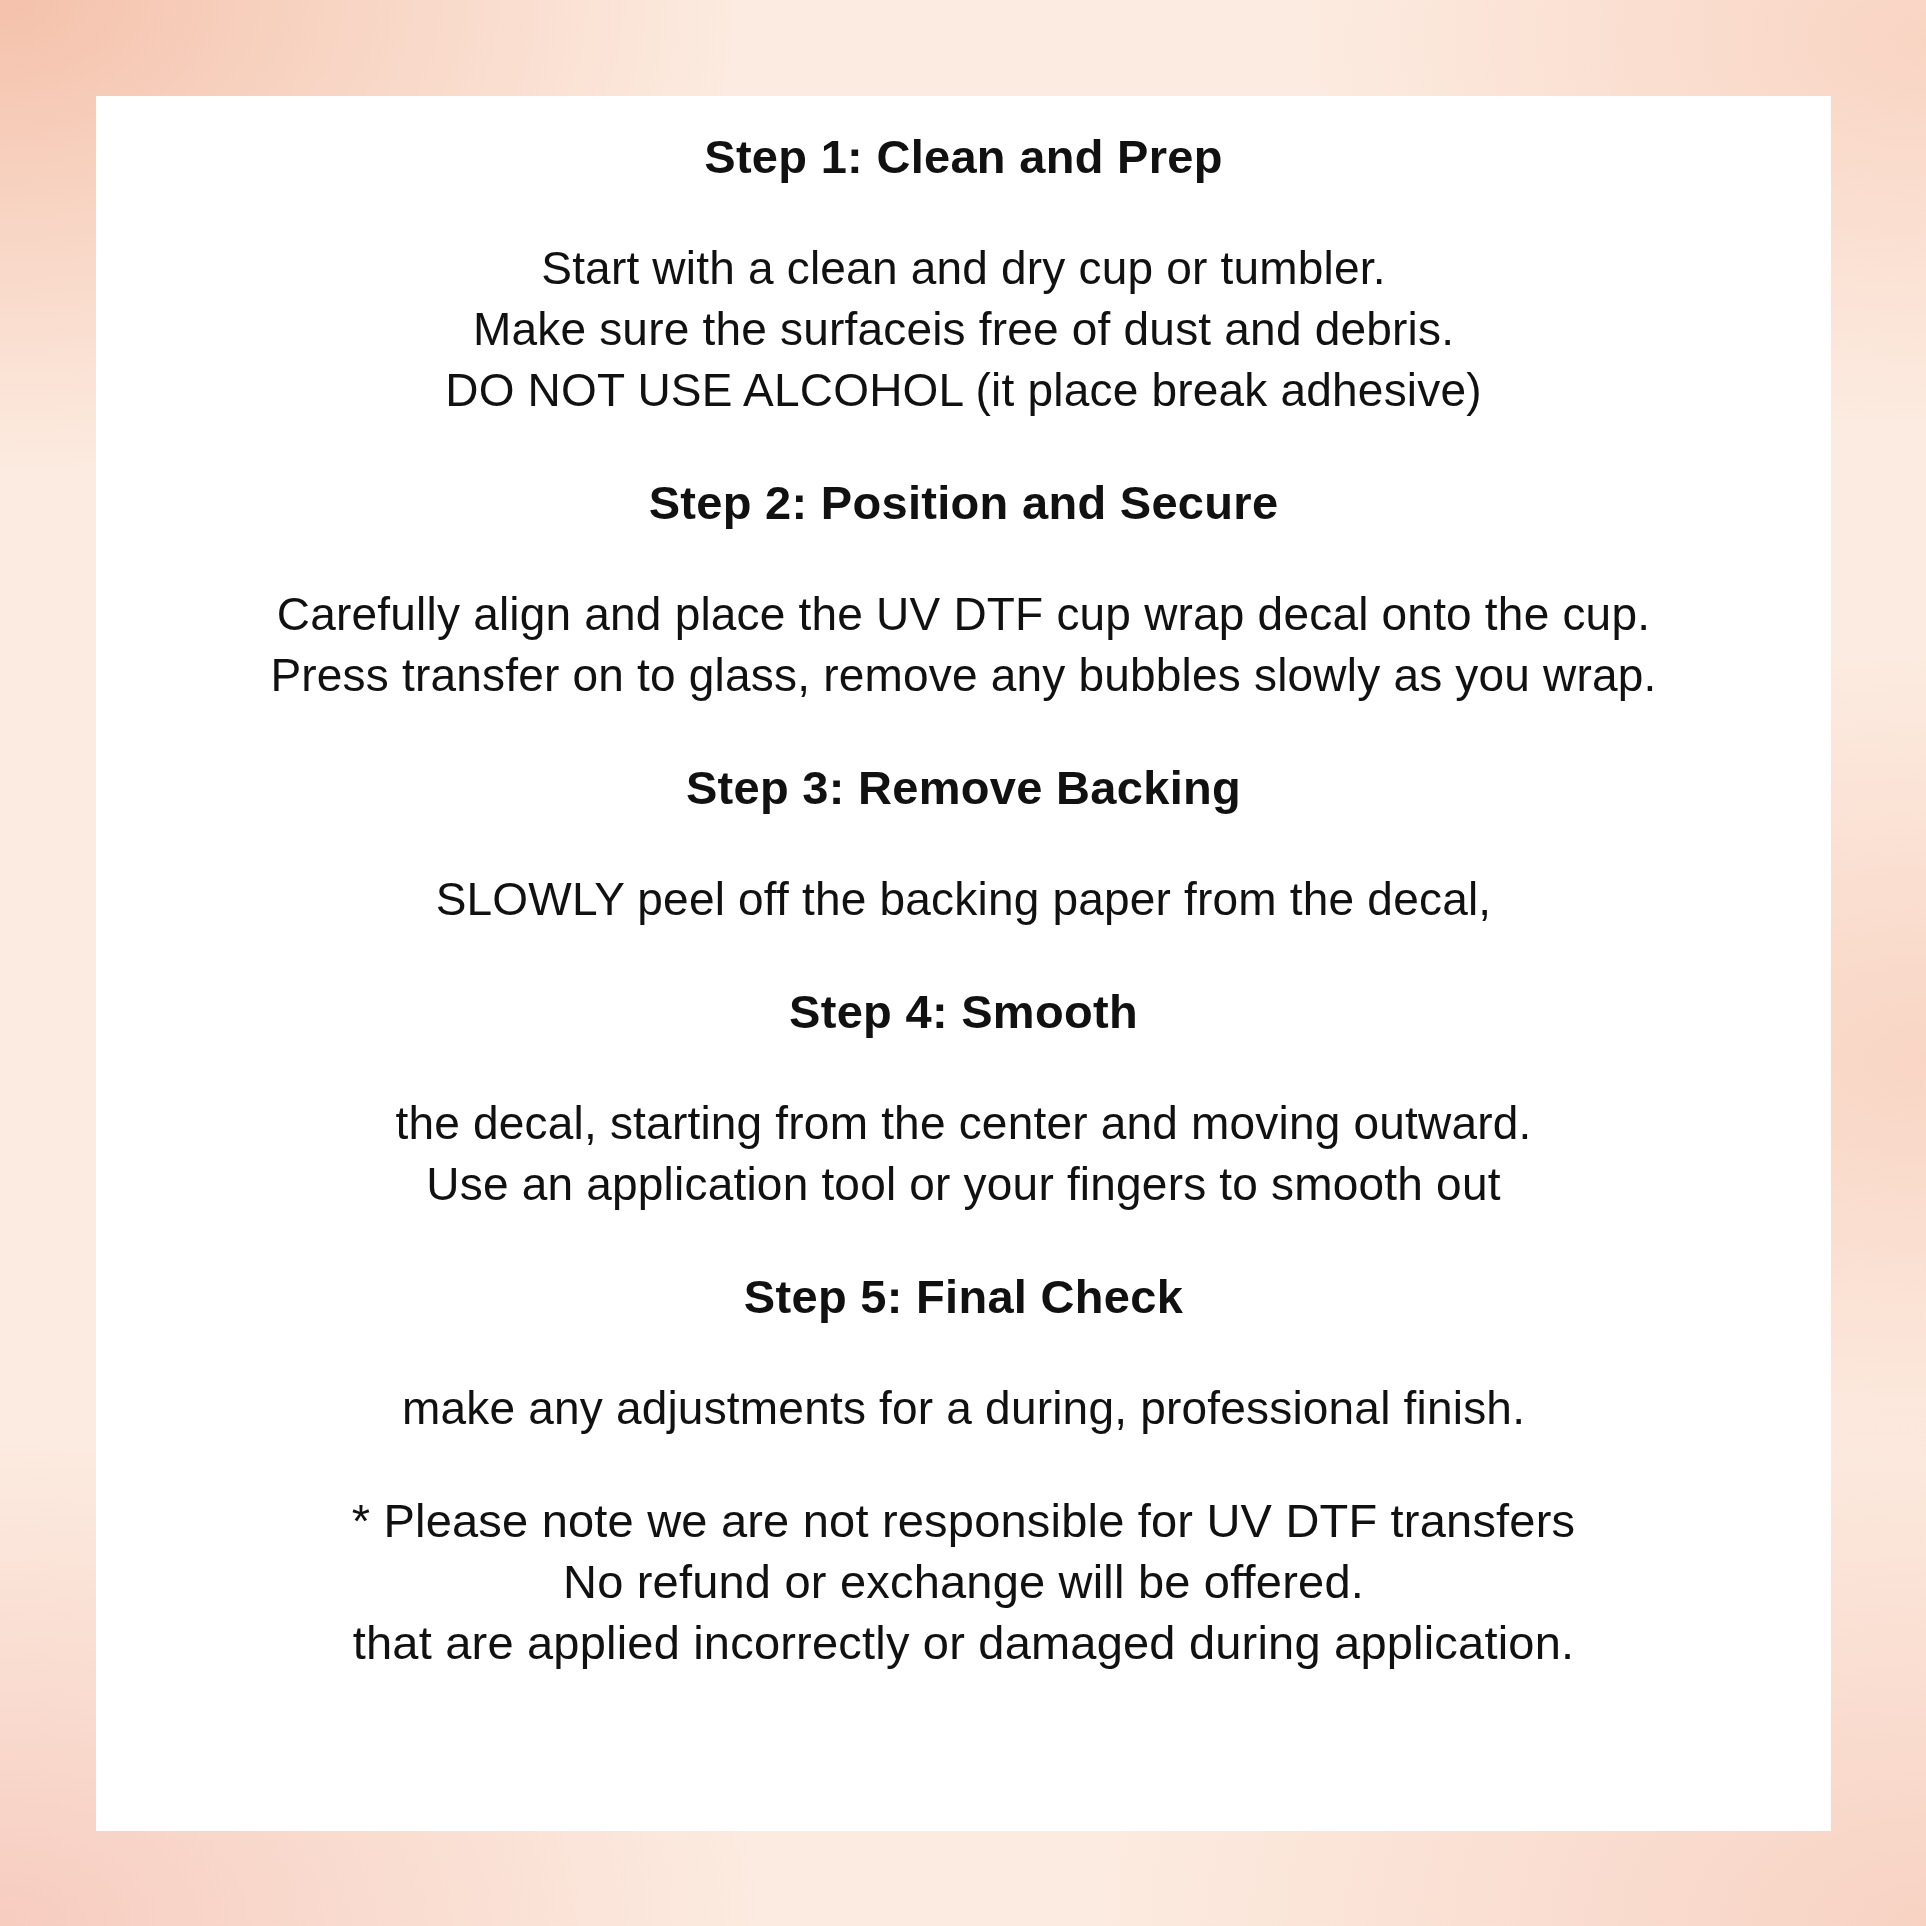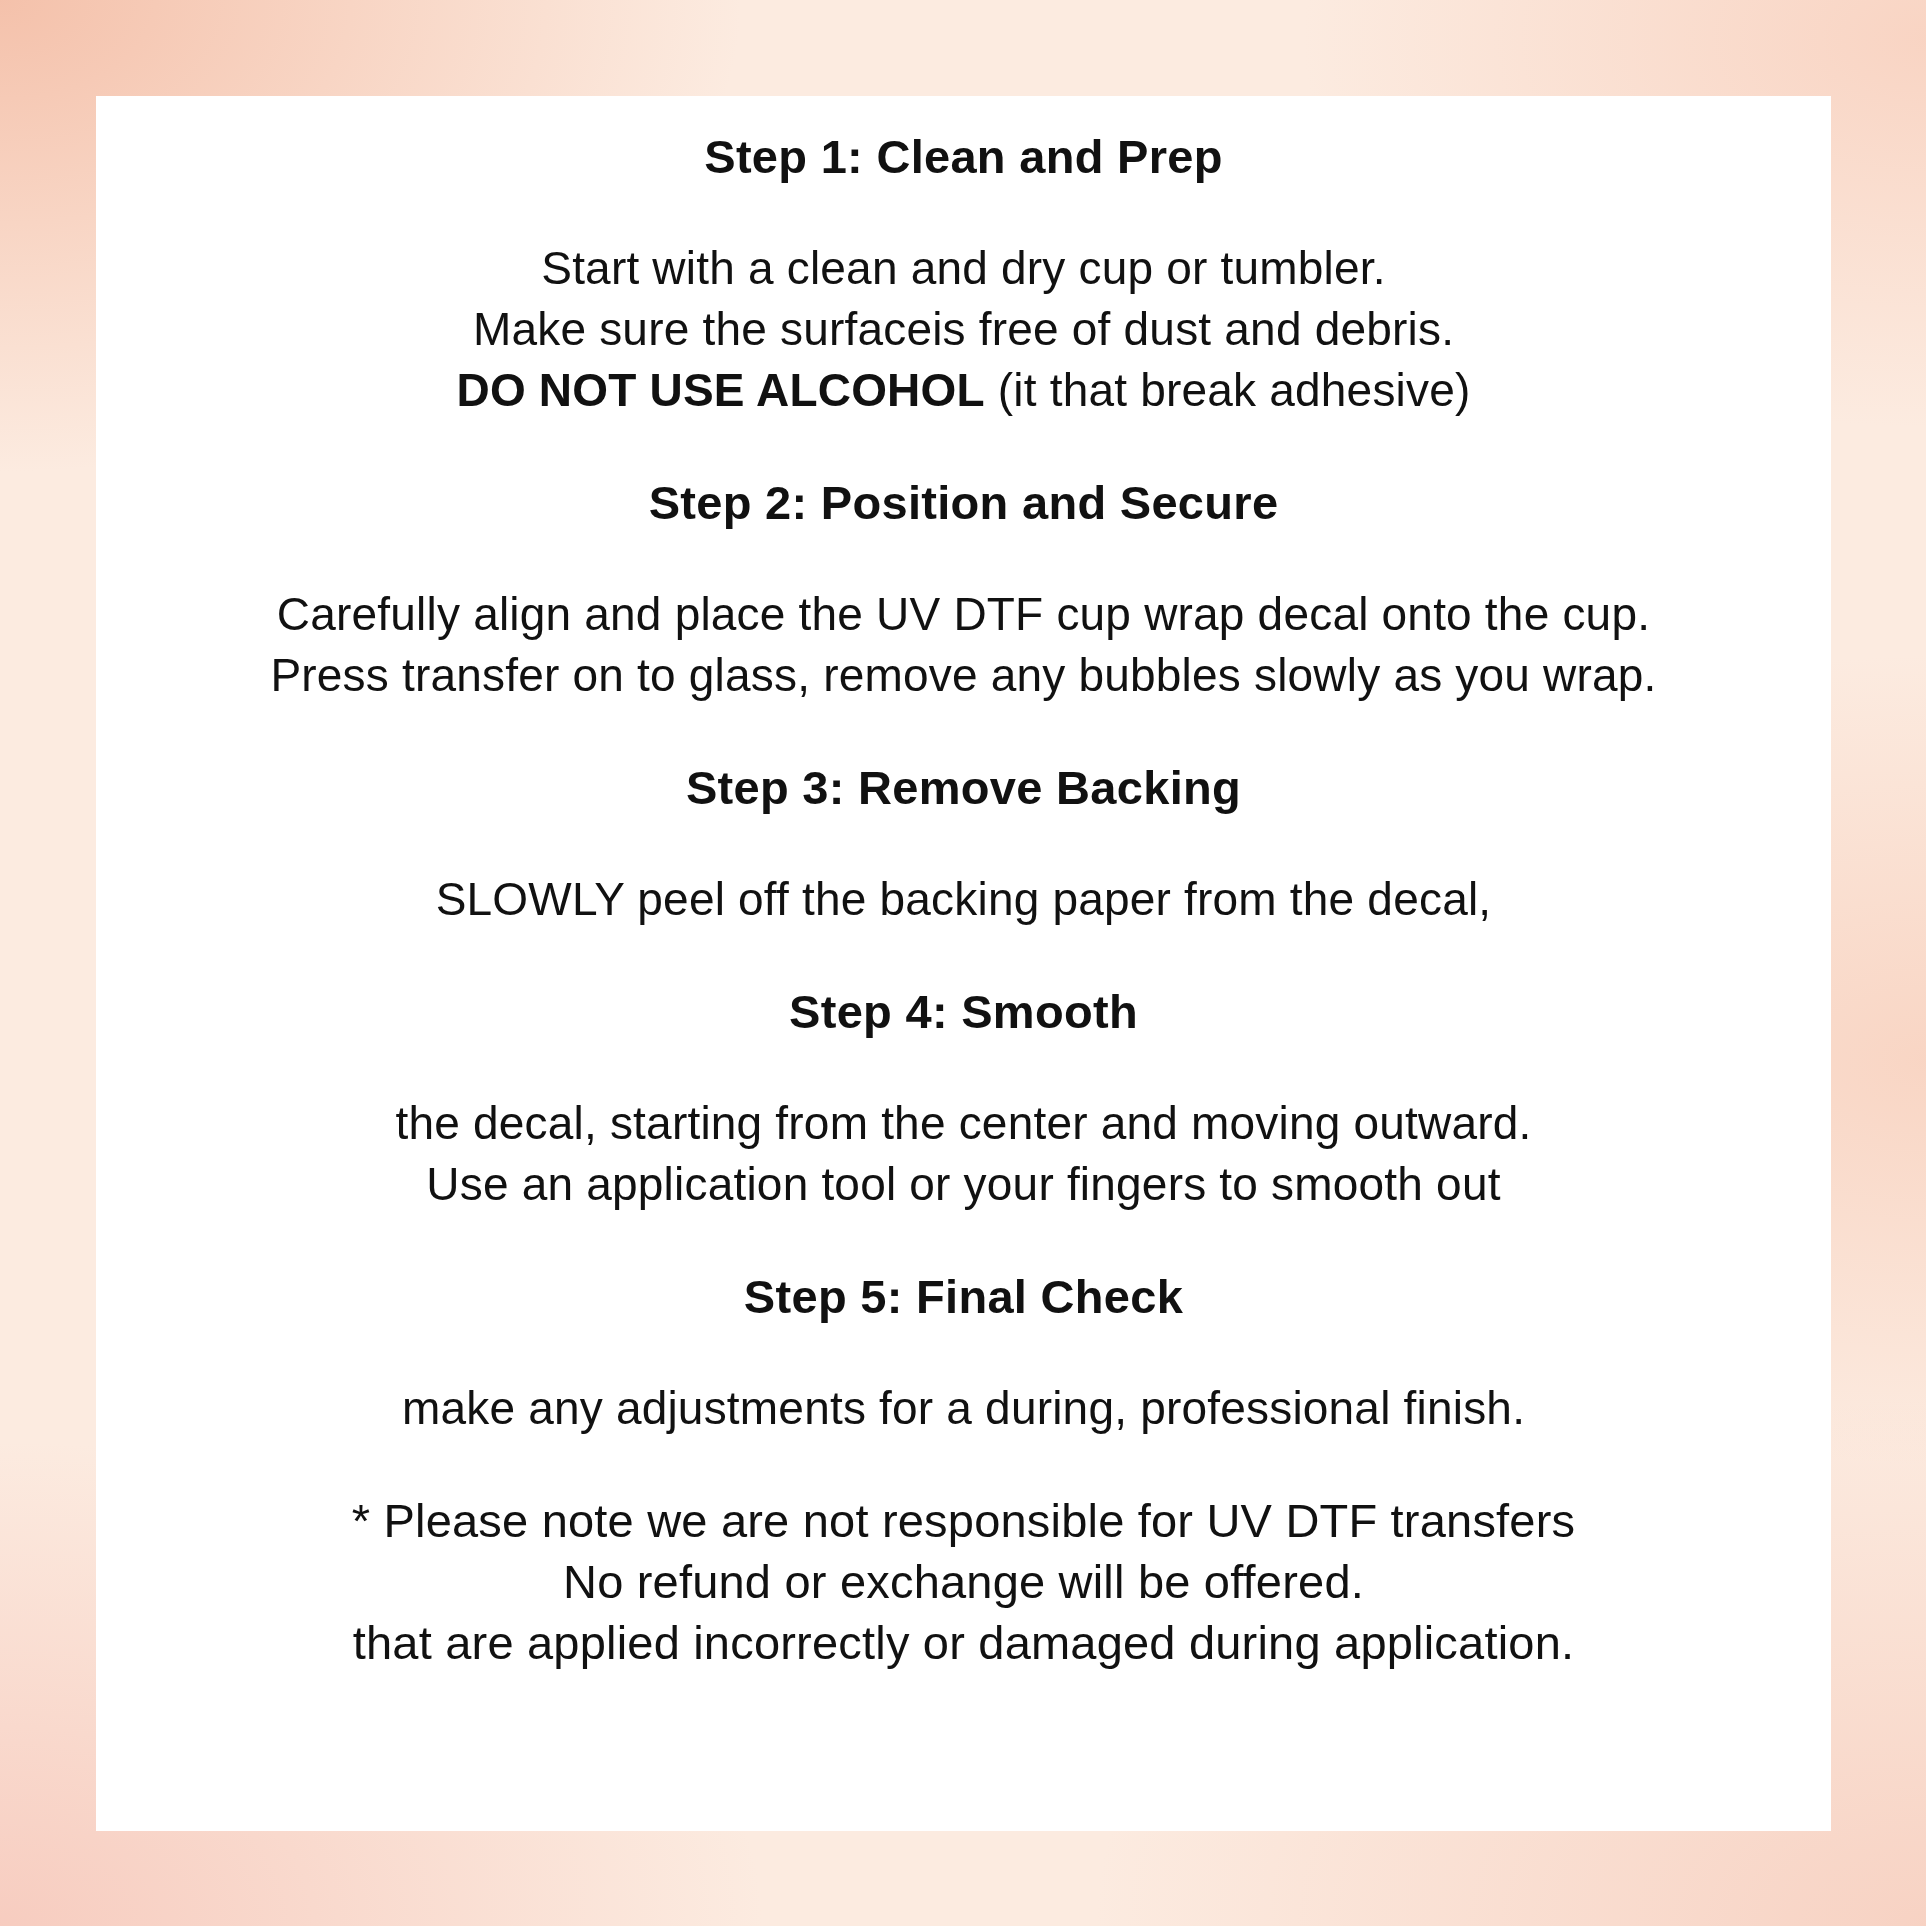--- a/index.html
+++ b/index.html
@@ -43,40 +43,40 @@
     font-size: 46px;
     font-weight: 400;
     line-height: 61px;
     letter-spacing: 0.2px;
     margin-bottom: 51px;
   }
   .line {
     display: block;
     white-space: pre-wrap; 
   }
-  .b { font-weight: 700; }
+  .b { font-weight: 400; }
   .disclaimer {
     font-size: 47px;
     font-weight: 400;
     line-height: 61px;
     letter-spacing: 0.2px;
     margin-bottom: 0;
   }
 </style>
 </head>
 <body>
 
 <div class="card">
 
   <section>
     <h2 class="step-heading">Step 1: Clean and Prep</h2>
     <p class="step-body">
       <span class="line">Start with a clean and dry cup or tumbler.</span>
       <span class="line">Make sure the surfaceis free of dust and debris.</span>
-      <span class="line"><strong class="b">DO NOT USE ALCOHOL</strong><span> (it that break adhesive)</span></span>
+      <span class="line"><strong class="b">DO NOT USE ALCOHOL</strong><span> (it place break adhesive)</span></span>
     </p>
   </section>
 
   <section>
     <h2 class="step-heading">Step 2: Position and Secure</h2>
     <p class="step-body">
       <span class="line">Carefully align and place the UV DTF cup wrap decal onto the cup.</span>
       <span class="line">Press transfer on to glass, remove any bubbles slowly as you wrap.</span>
     </p>
   </section>

